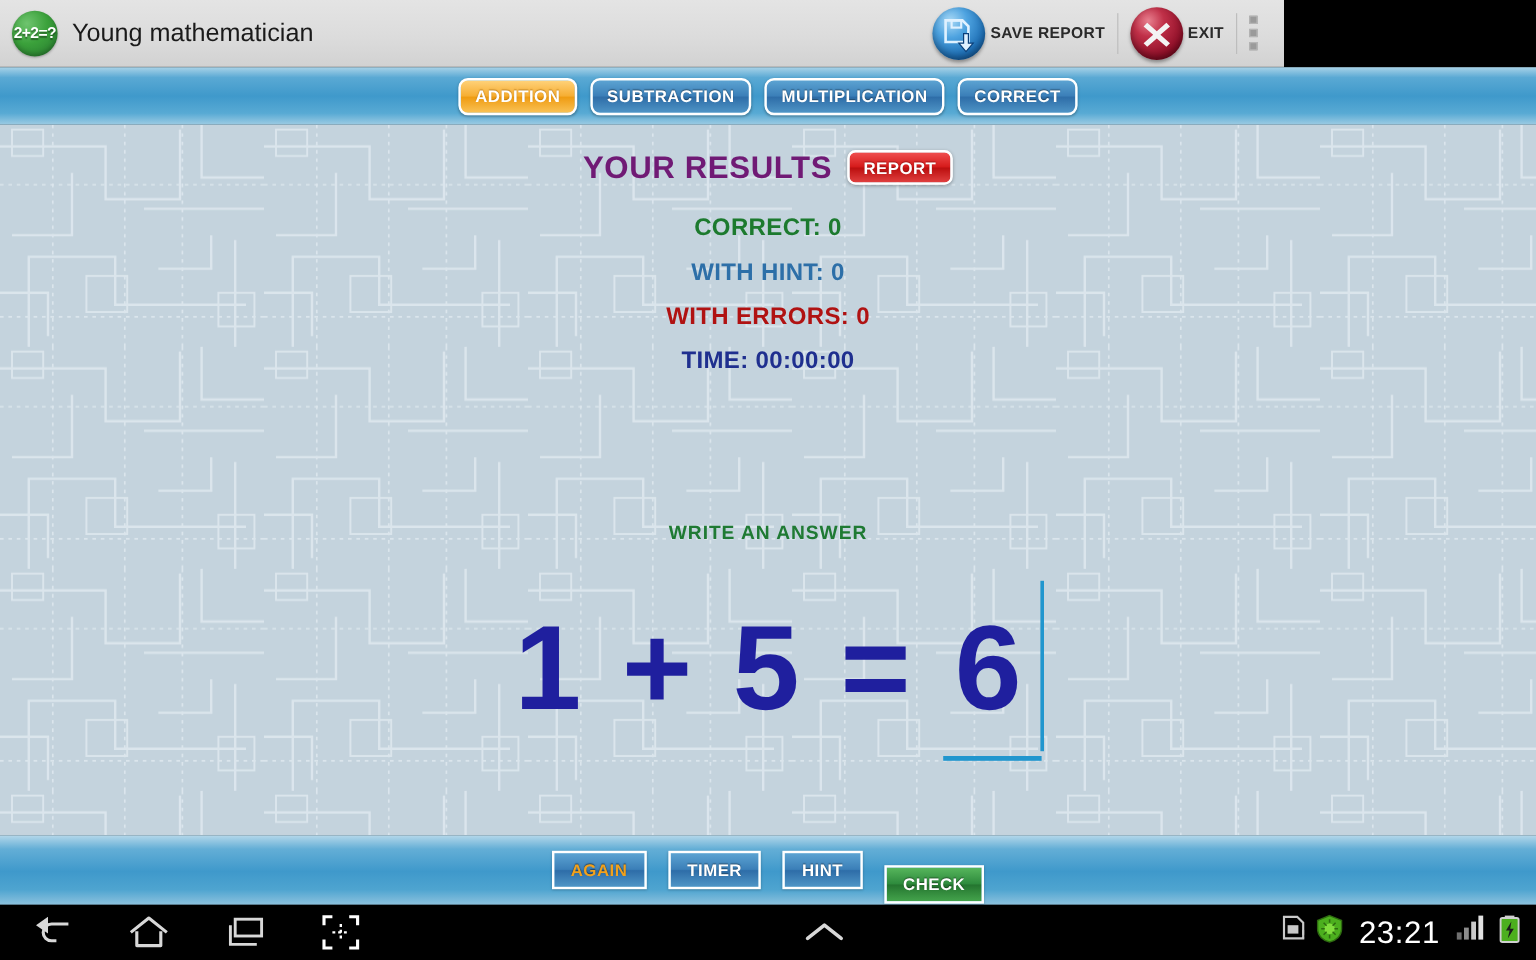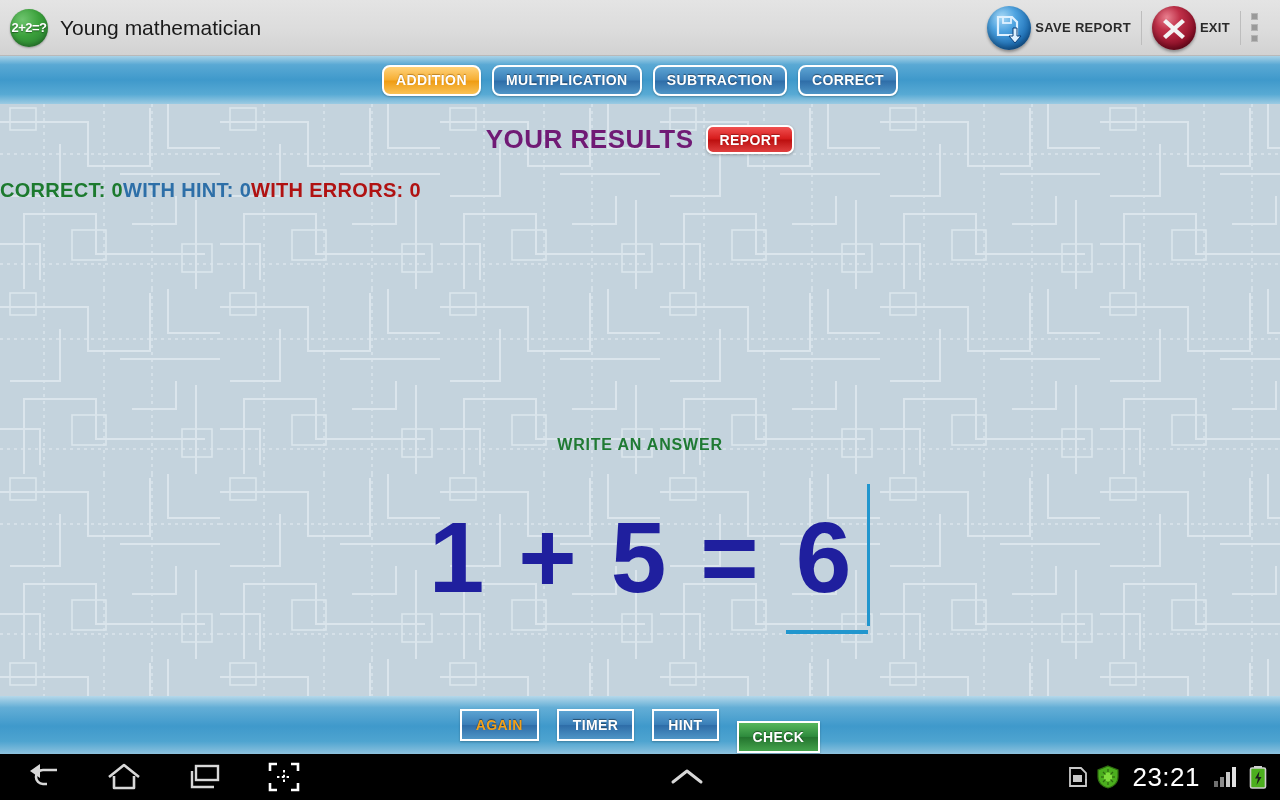--- a/index.html
+++ b/index.html
@@ -16,21 +16,21 @@
   #app {
     position: relative;
     width: 1280px;
     height: 800px;
   }
 
   
   .titlebar {
     position: absolute;
     left: 0; top: 0;
-    width: 1280px; height: 56px;
+    width: 1070px; height: 56px;
     background: linear-gradient(180deg, #e4e4e4 0%, #dcdcdc 55%, #d2d2d2 100%);
     border-bottom: 1px solid #b9b9b9;
     display: flex;
     align-items: center;
     padding: 0 8px 0 10px;
   }
 
   .app-icon {
     width: 38px; height: 38px;
     border-radius: 50%;
@@ -194,21 +194,21 @@
     text-shadow: 0 -1px 1px rgba(100,0,0,.55);
     box-shadow: 0 1px 3px rgba(0,0,0,.3);
     white-space: nowrap;
   }
 
   .stats {
     position: absolute;
     left: 0; top: 68px;
     width: 1280px;
     display: flex;
-    flex-direction: row;
+    flex-direction: column;
     align-items: center;
     gap: 0;
   }
   .stat-line {
     font-size: 20px;
     font-weight: bold;
     line-height: 37px;
     letter-spacing: .3px;
     white-space: nowrap;
   }
@@ -321,21 +321,20 @@
   }
   .nav-left {
     display: flex;
     align-items: center;
     gap: 36px;
     padding-left: 22px;
   }
   .nav-center { flex: 1 1 auto; display: flex; justify-content: center; }
   .nav-right {
     display: flex;
-    align-items: center;
     gap: 9px;
     padding-right: 12px;
   }
   .nav-btn {
     width: 44px; height: 40px;
     display: flex; align-items: center; justify-content: center;
   }
   .clock {
     color: #ffffff;
     font-size: 26px;
@@ -385,22 +384,22 @@
 
     <div class="overflow-dots">
       <i></i>
       <i></i>
       <i></i>
     </div>
   </div>
 
   <div class="tabbar">
     <div class="tab active">ADDITION</div>
+    <div class="tab">SUBTRACTION</div>
     <div class="tab">MULTIPLICATION</div>
-    <div class="tab">SUBTRACTION</div>
     <div class="tab">CORRECT</div>
   </div>
 
   <div class="content">
 
     <svg class="bg-pattern" width="1280" height="592" viewBox="0 0 1280 592">
       <defs>
         <pattern id="circuit" width="220" height="185" patternUnits="userSpaceOnUse">
           <g fill="none" stroke="#eef5f9" stroke-width="2">
             <path d="M0 18 H88 V62 H150 V4"></path>
@@ -431,20 +430,21 @@
 
     <div class="results-head">
       <div class="results-title">YOUR RESULTS</div>
       <div class="report-btn">REPORT</div>
     </div>
 
     <div class="stats">
       <div class="stat-line stat-correct">CORRECT: 0</div>
       <div class="stat-line stat-hint">WITH HINT: 0</div>
       <div class="stat-line stat-errors">WITH ERRORS: 0</div>
+      <div class="stat-line stat-time">TIME: 00:00:00</div>
     </div>
 
     <div class="write-label">WRITE AN ANSWER</div>
 
     <div class="equation">
       <span class="eq-operand">1</span>
       <span class="eq-symbol">+</span>
       <span class="eq-operand">5</span>
       <span class="eq-symbol">=</span>
 

